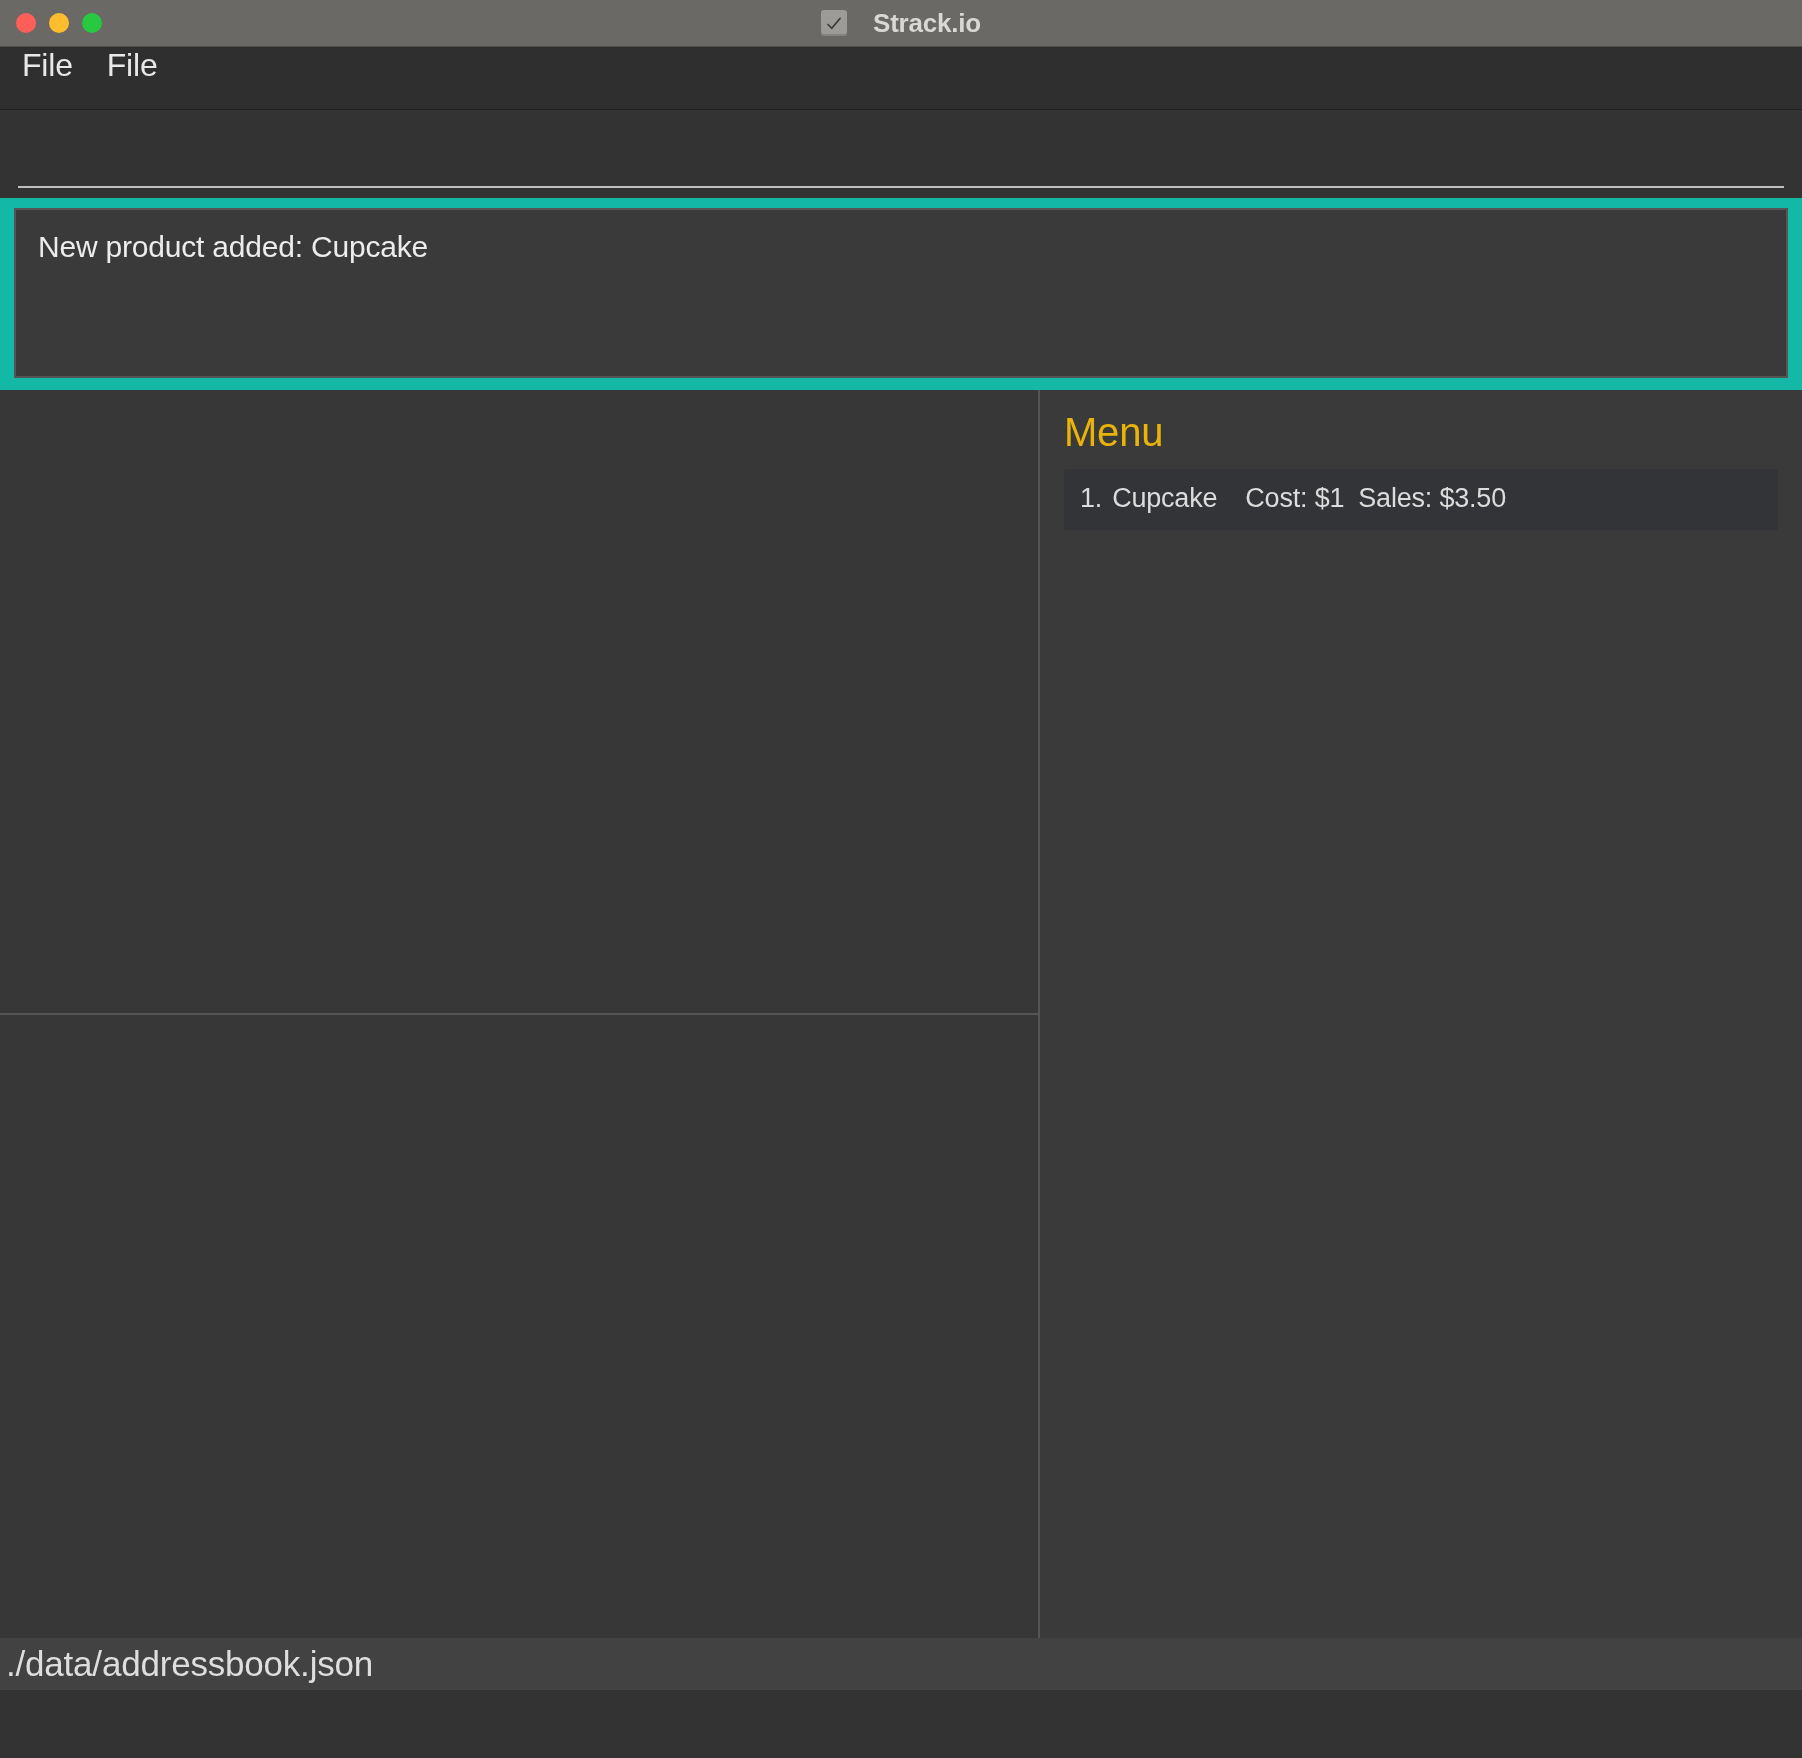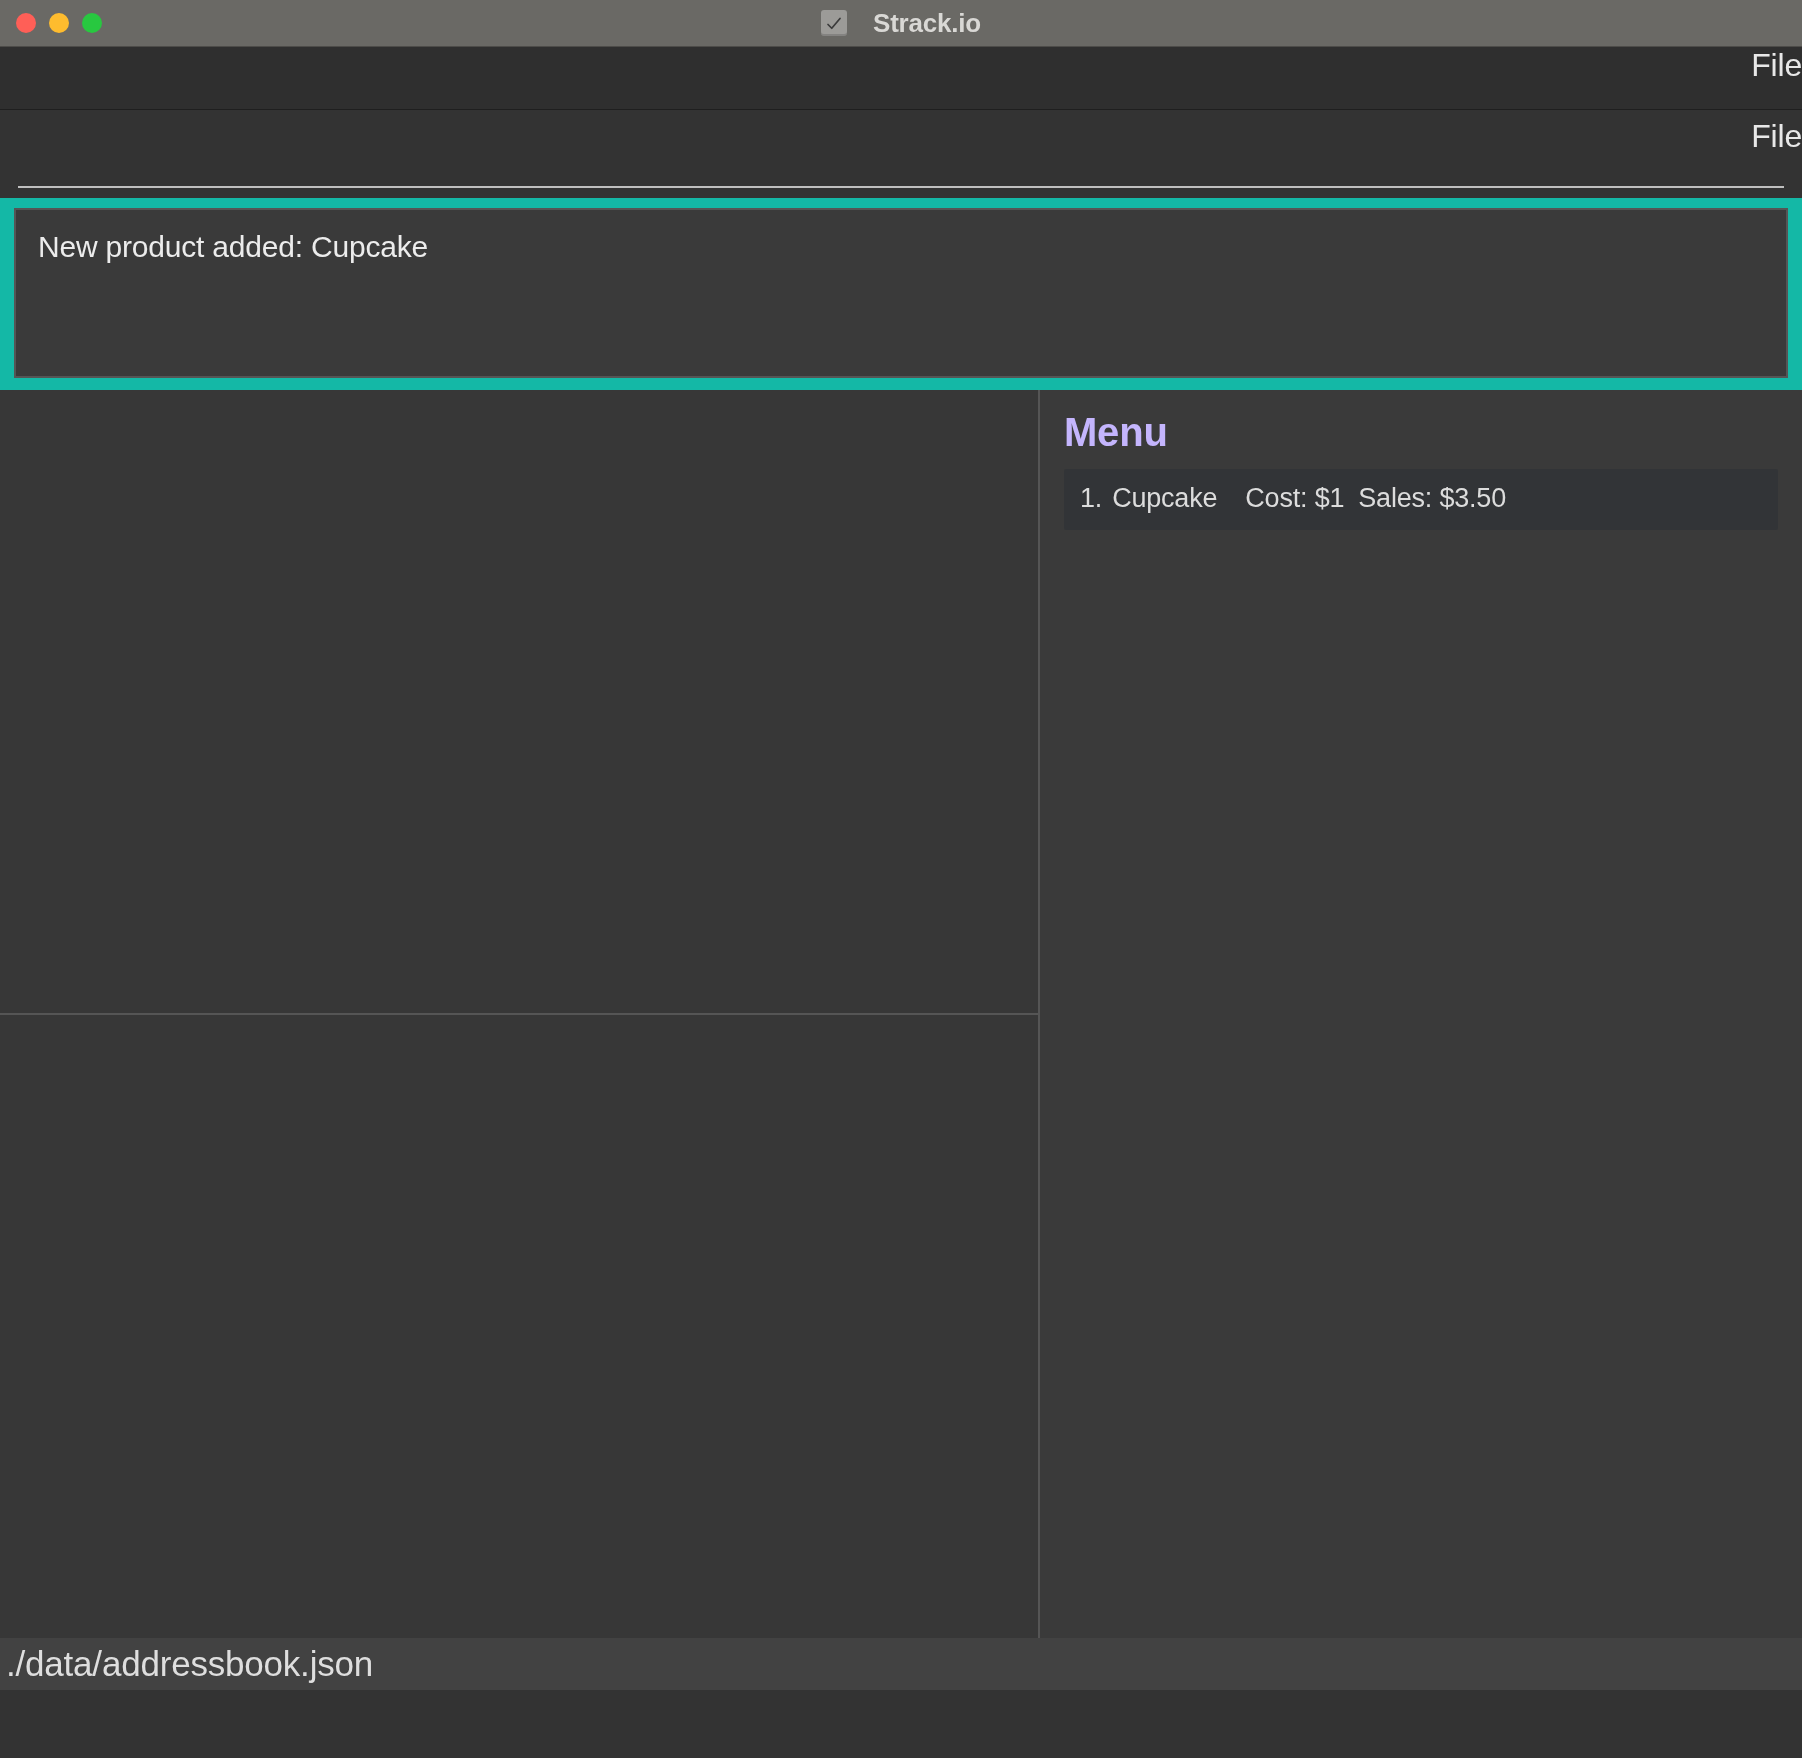--- a/index.html
+++ b/index.html
@@ -57,25 +57,24 @@
     font-size: 26px;
     font-weight: 600;
     color: #d9d8d5;
   }
 
   
   .menubar {
     height: 63px;
     background: #2f2f2f;
     display: flex;
-    align-items: flex-end;
+    align-items: flex-start;
     padding-left: 22px;
     gap: 34px;
     border-bottom: 1px solid #1f1f1f;
-    flex-direction: column;
   }
   .menubar-item {
     font-size: 32px;
     color: #e8e8e8;
     cursor: default;
   }
 
   
   .toolbar-strip {
     height: 78px;
@@ -124,22 +123,22 @@
     flex: 1;
     background: #373737;
   }
   .right-col {
     flex: 1;
     background: #3a3a3a;
     padding: 20px 24px;
   }
   .right-header {
     font-size: 40px;
-    color: #c4b5fd;
-    font-weight: 700;
+    color: #eab308;
+    font-weight: 400;
     margin-bottom: 14px;
   }
   .menu-list {}
   .menu-item {
     background: #323437;
     padding: 14px 16px 16px 16px;
     font-size: 27px;
     color: #dcdcdc;
     display: flex;
     gap: 10px;

